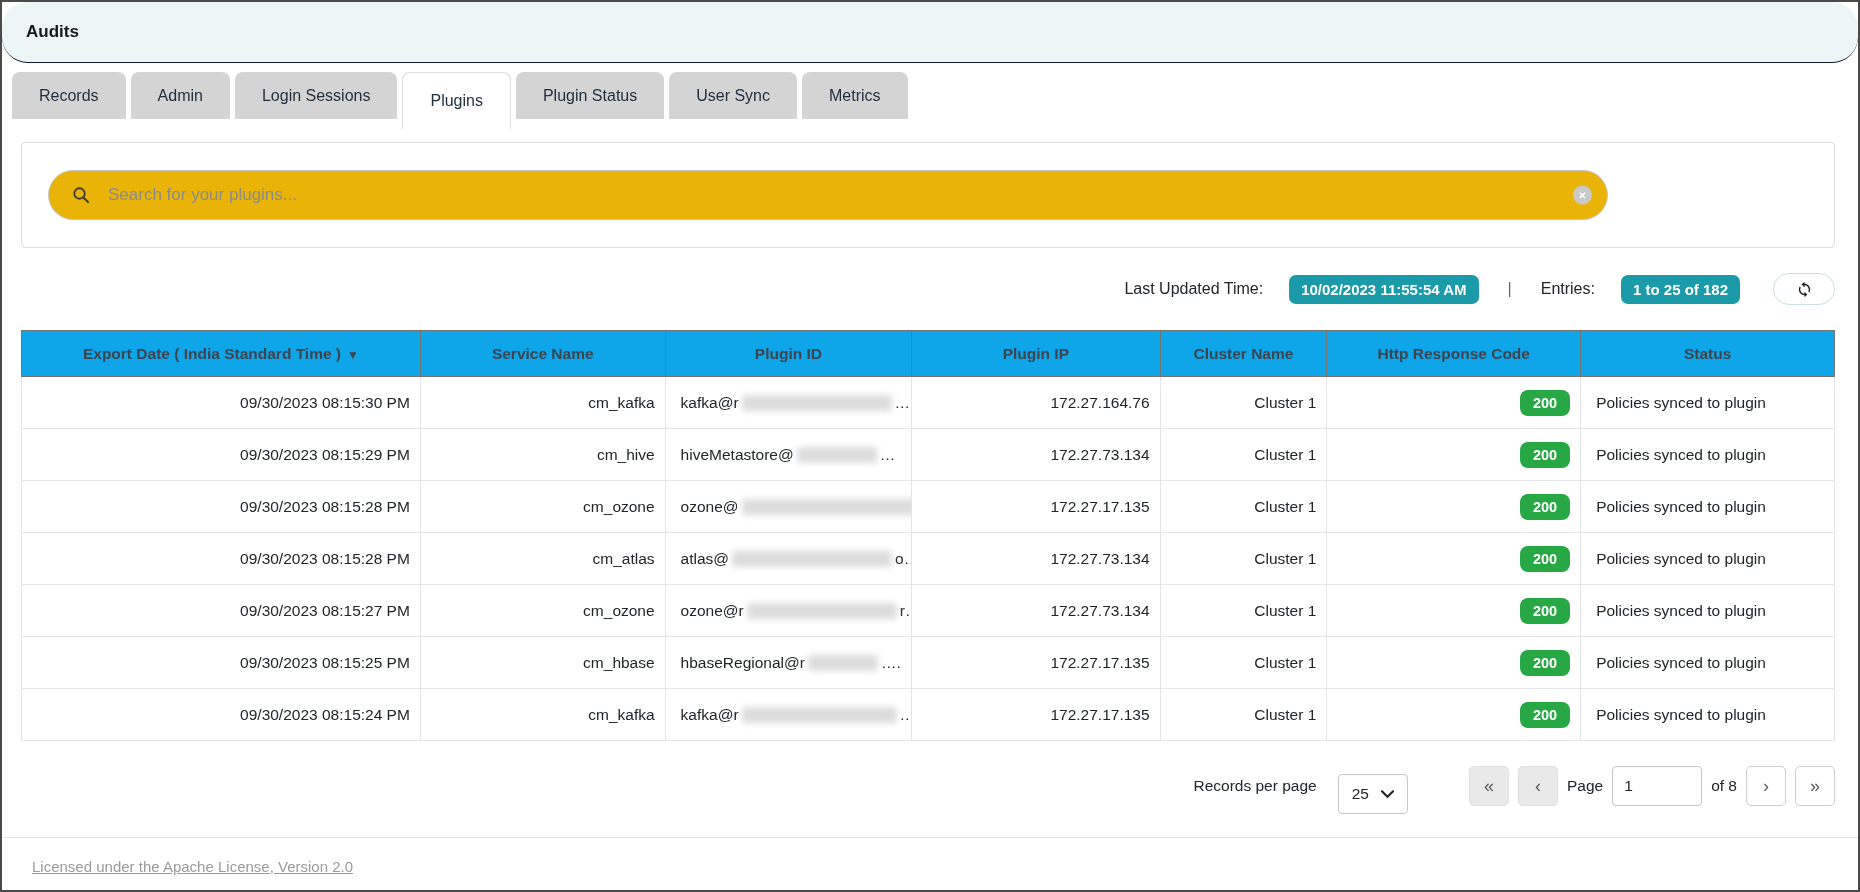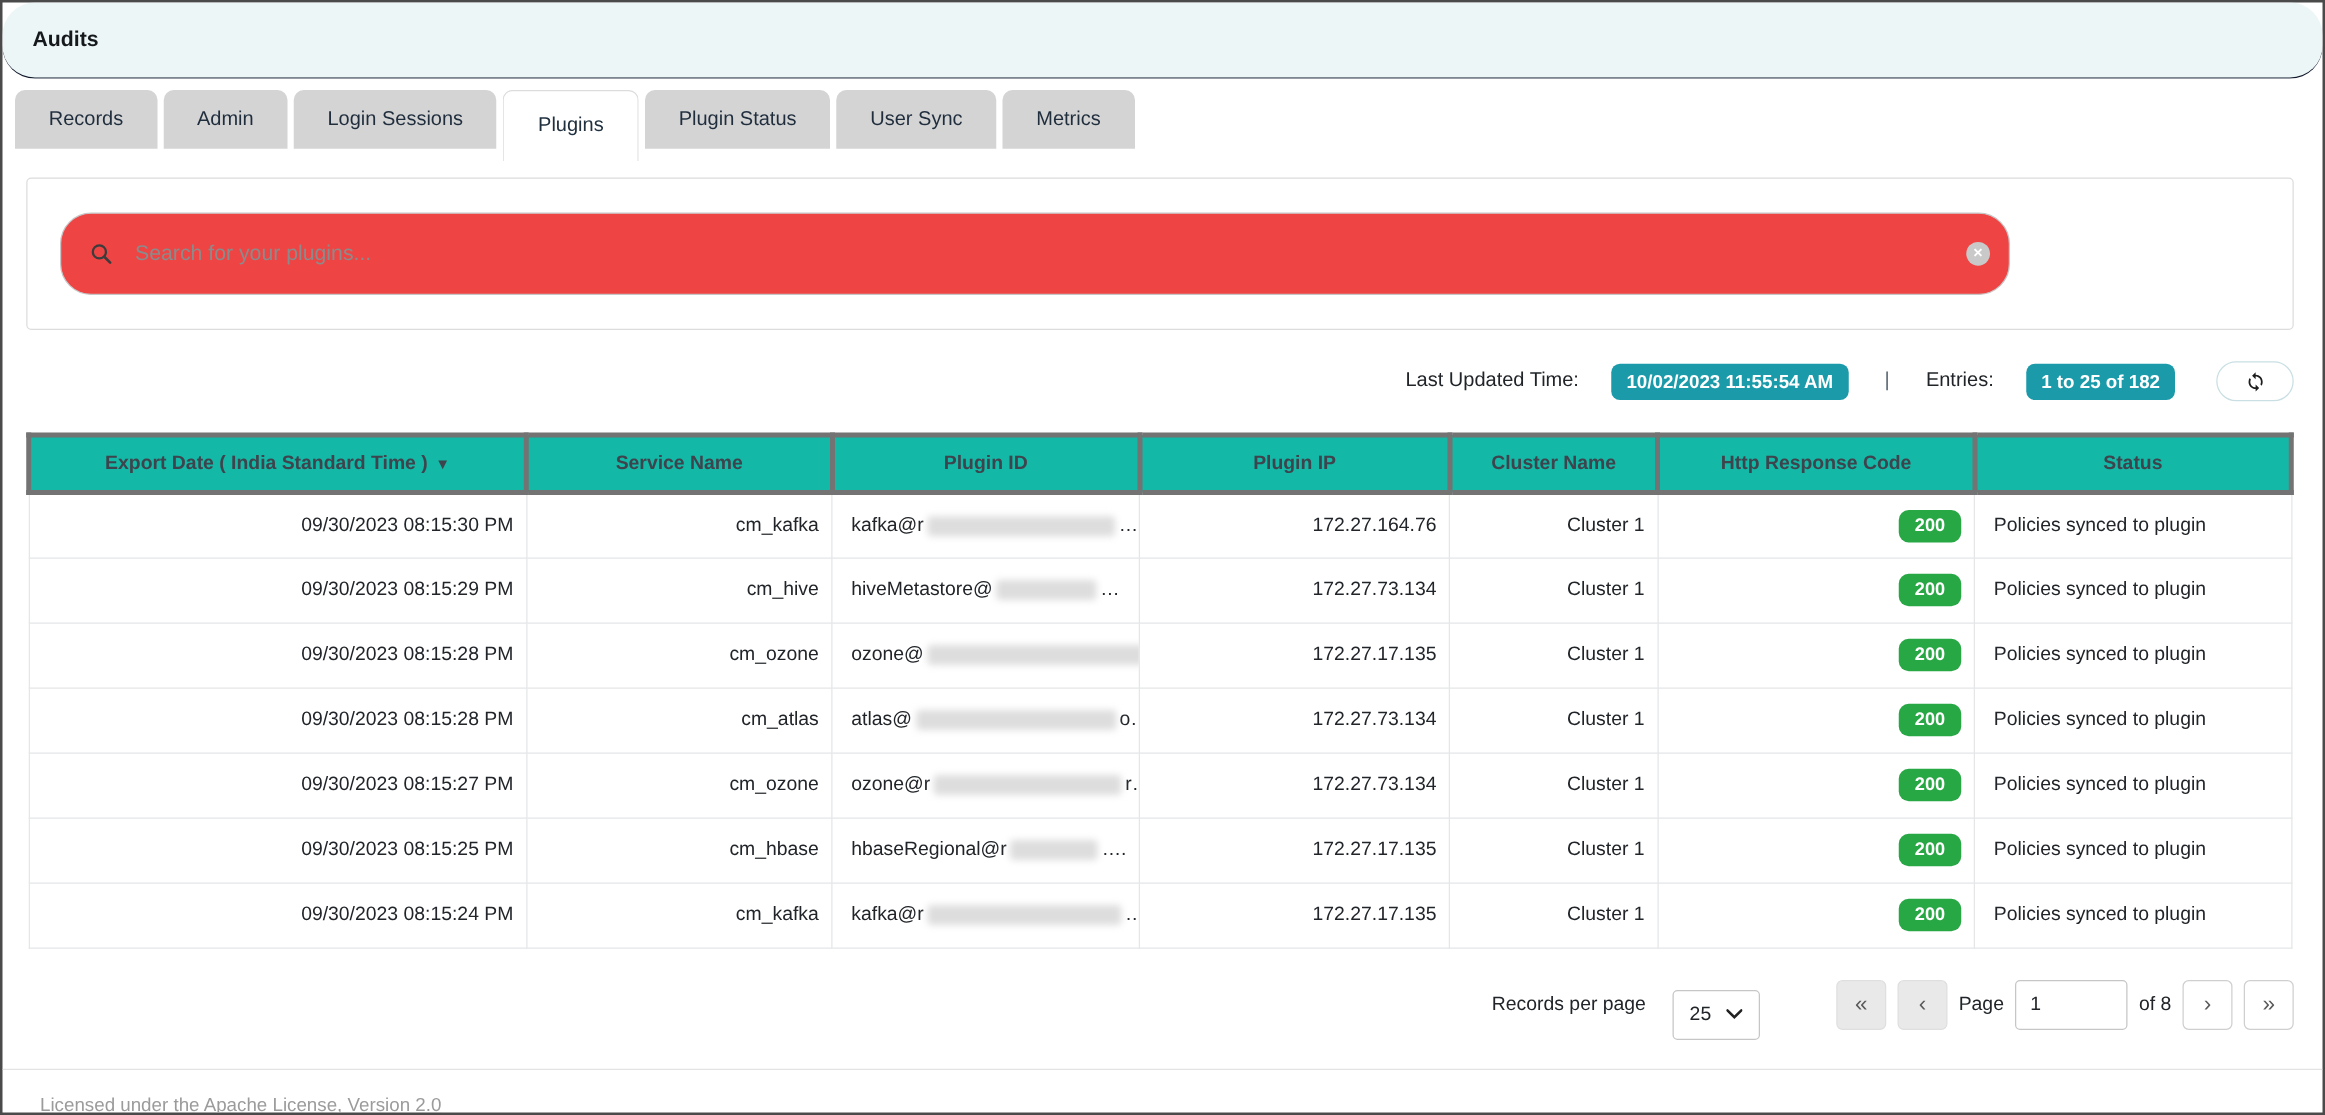--- a/index.html
+++ b/index.html
@@ -30,22 +30,22 @@
     height:57px; position:relative; z-index:2; color:#20303f;
   }
 
   
   .search-section {
     margin:12px 23px 0 19px; border:1px solid #dcdcdc; border-radius:4px;
     padding:27px 26px; background:#fff;
   }
   .search-pill {
     position:relative; display:flex; align-items:center;
-    width:calc(100% - 200px); height:66px;
-    border:1px solid #c6c6c6; border-radius:25px; background:#ef4444;
+    width:calc(100% - 200px); height:50px;
+    border:1px solid #c6c6c6; border-radius:25px; background:#eab308;
   }
   .search-pill .mag { margin:0 16px 0 23px; display:flex; }
   .search-pill input {
     border:none; outline:none; flex:1; font-size:17px; color:#333;
     font-family:inherit; background:transparent; padding-right:46px;
   }
   .search-pill input::placeholder { color:#8b8b8b; }
   .clear-btn {
     position:absolute; right:15px; top:50%; transform:translateY(-50%);
     width:19px; height:19px; border-radius:50%; background:#c9c9c9; border:none;
@@ -68,22 +68,22 @@
     background:#fff; display:flex; align-items:center; justify-content:center;
     margin-left:7px; cursor:pointer;
   }
 
   
   table.grid {
     width:calc(100% - 42px); margin:25px 23px 0 19px;
     border-collapse:collapse; table-layout:fixed;
   }
   table.grid th {
-    background:#14b8a6; height:46px; font-size:15.5px; color:#3e444d;
-    font-weight:bold; border:4px solid #737373; padding:0 20px;
+    background:#0ea5e9; height:46px; font-size:15.5px; color:#3e444d;
+    font-weight:bold; border:1px solid #737373; padding:0 20px;
   }
   table.grid td {
     height:52px; border:1px solid #e4e6e8; font-size:15.5px; color:#212529;
     text-align:right; background:#fff; padding:0 10px; white-space:nowrap; overflow:hidden;
   }
   table.grid td.al, table.grid th.al-cell { text-align:left; padding-left:15px; }
   .sort-glyph { font-size:12px; margin-left:6px; color:#3e444d; }
   .blur-chip {
     display:inline-block; height:16px; background:#dddddd; filter:blur(3px);
     border-radius:3px; vertical-align:middle; margin:0 3px;

